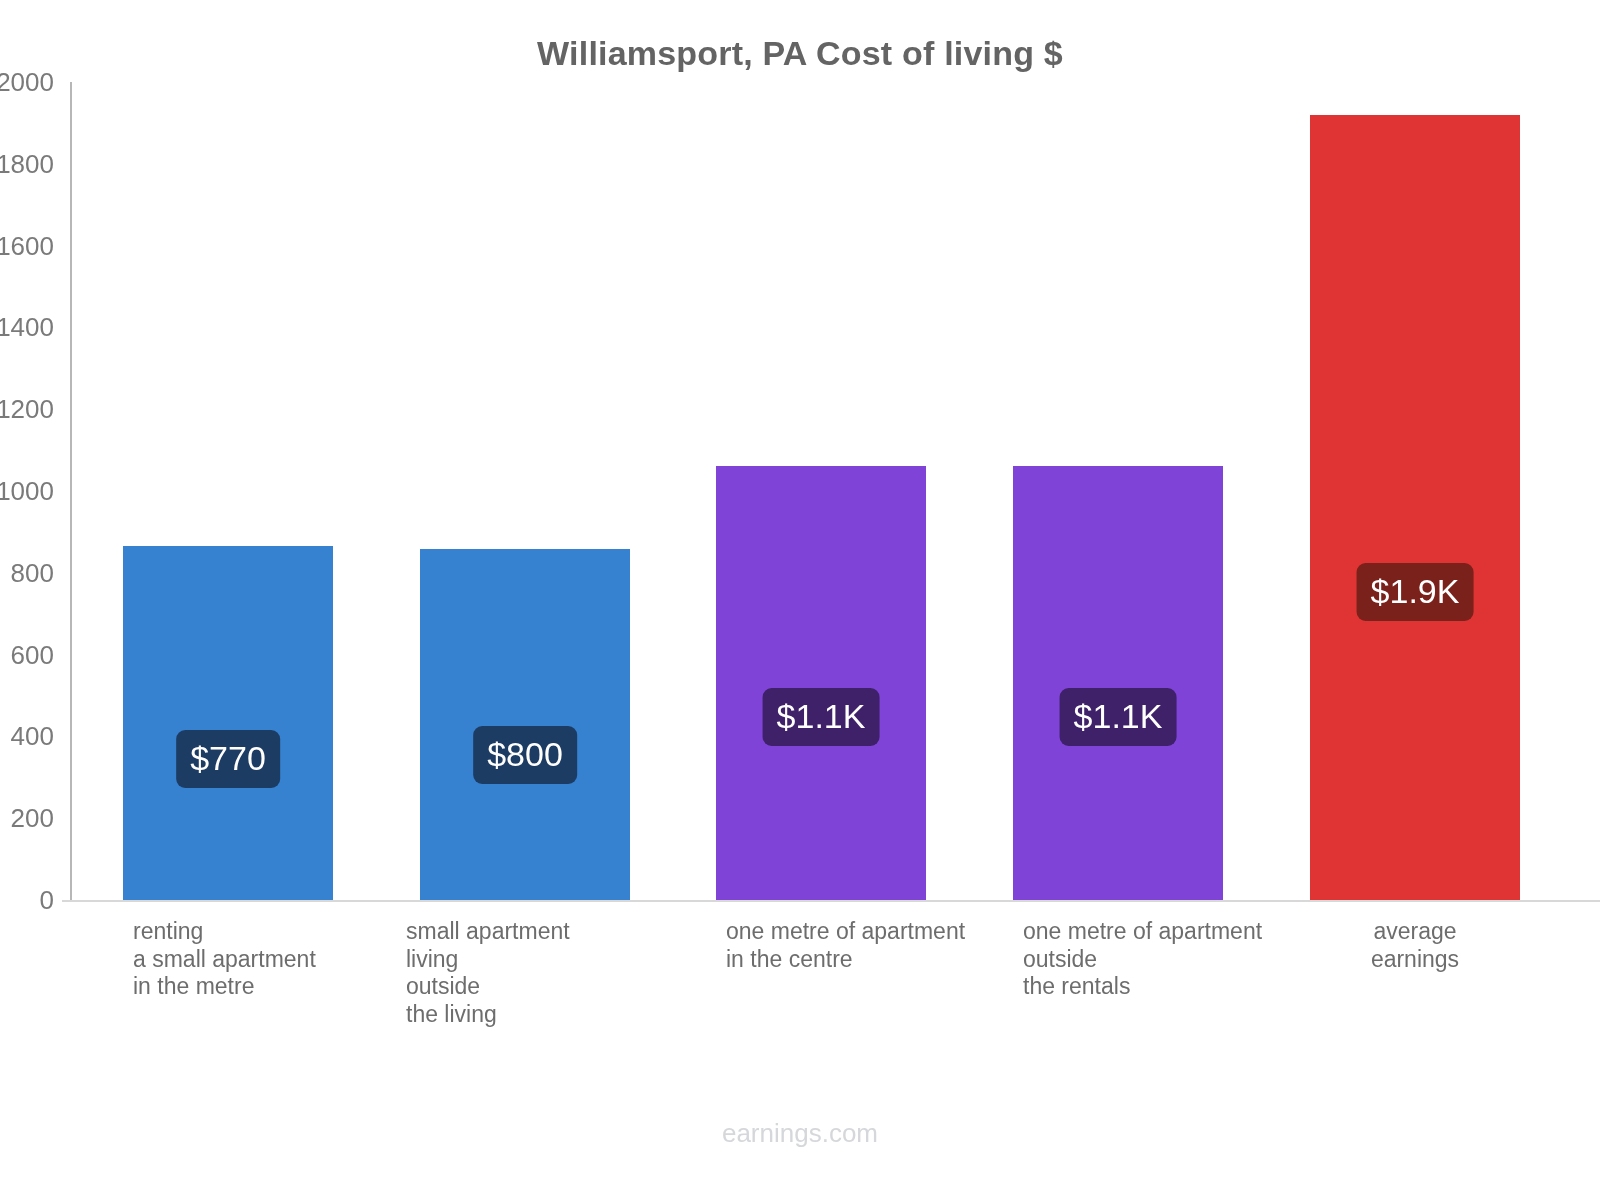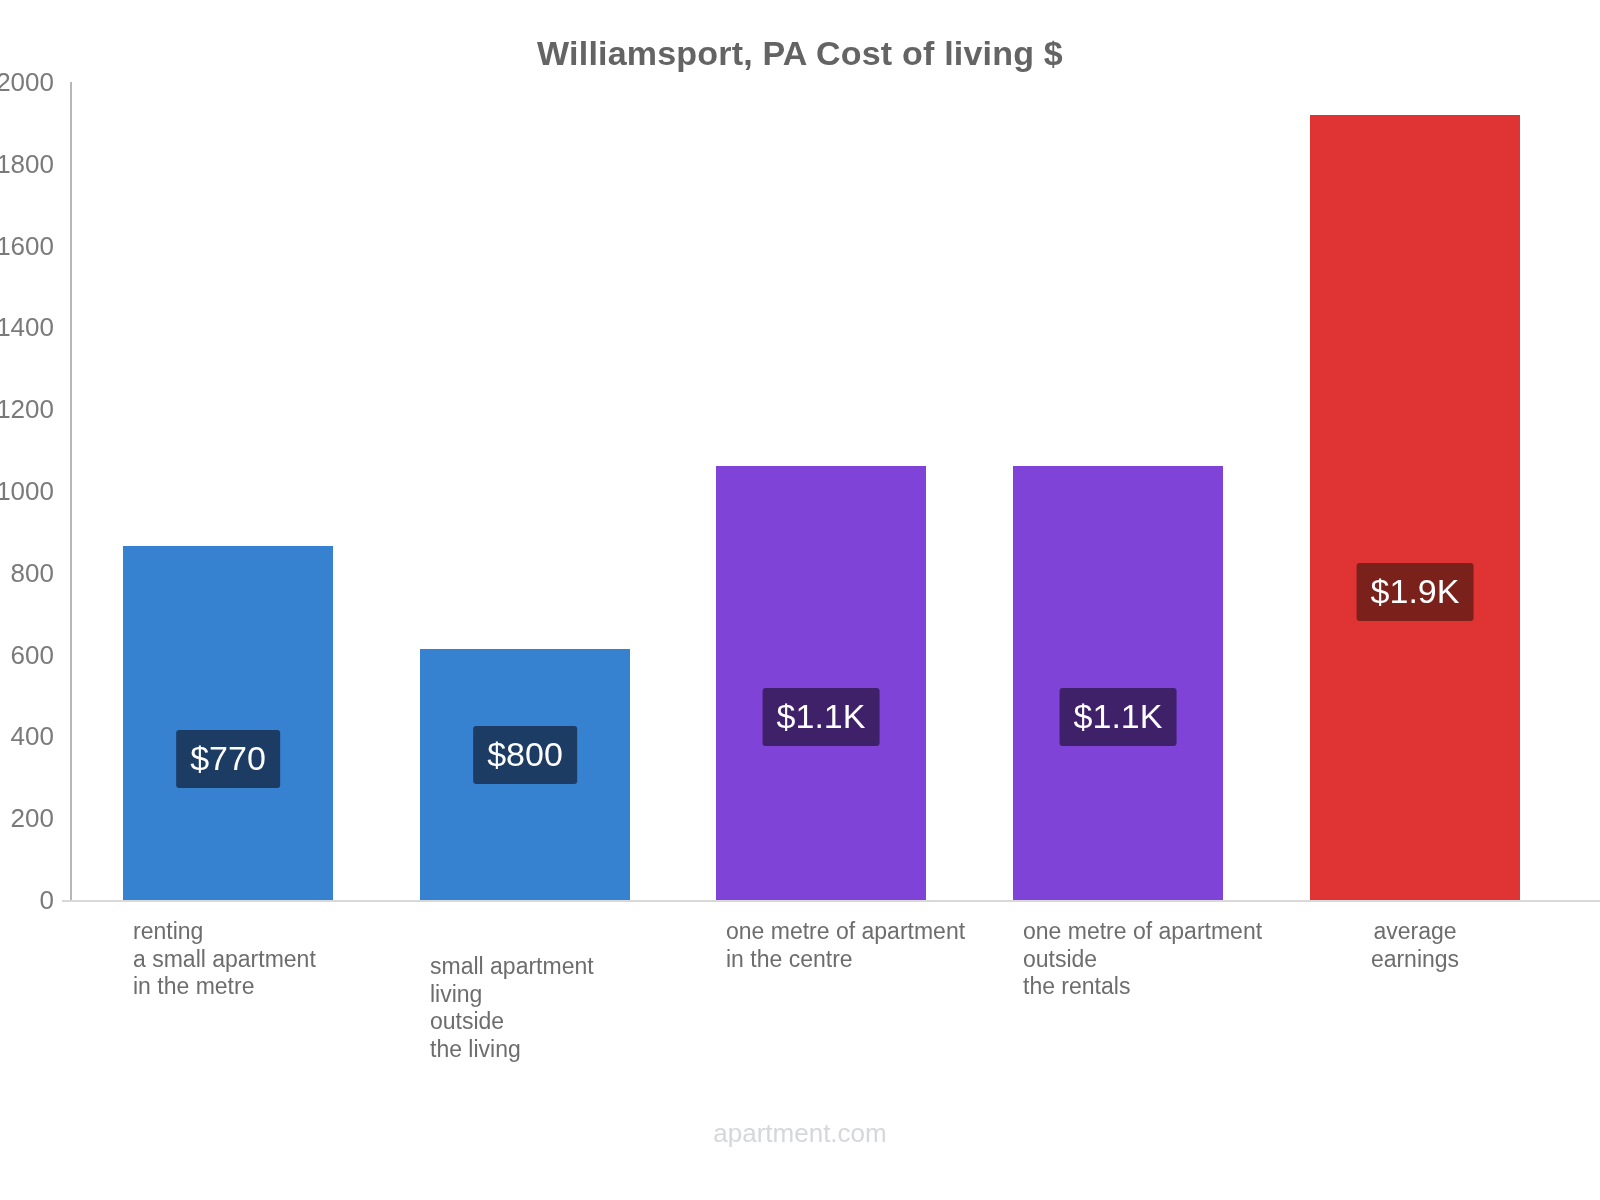--- a/index.html
+++ b/index.html
@@ -74,21 +74,21 @@
 
   
   .bar {
     position: absolute;
     bottom: 0;
   }
   .bar-value-badge {
     position: absolute;
     left: 50%;
     transform: translateX(-50%);
-    border-radius: 3px;
+    border-radius: 9px;
     color: #ffffff;
     font-size: 34px;
     line-height: 1;
     padding: 11px 14px 13px 14px;
     white-space: nowrap;
   }
 
   
   .cat-label {
     position: absolute;
@@ -137,57 +137,57 @@
         <div class="y-tick-label" style="top: 327.2px;">1200</div>
         <div class="y-tick-label" style="top: 245.4px;">1400</div>
         <div class="y-tick-label" style="top: 163.6px;">1600</div>
         <div class="y-tick-label" style="top: 81.8px;">1800</div>
         <div class="y-tick-label" style="top: 0px;">2000</div>
       </div>
     <div id="bars">
         <div class="bar" style="left: 53px; width: 210px; height: 354px; background: rgb(54, 130, 209);">
           <div class="bar-value-badge" style="background: rgb(29, 60, 99); bottom: 111.8px;">$770</div>
         </div>
-        <div class="bar" style="left: 350px; width: 210px; height: 251px; background: rgb(54, 130, 209);">
+        <div class="bar" style="left: 350px; width: 210px; height: 351px; background: rgb(54, 130, 209);">
           <div class="bar-value-badge" style="background: rgb(29, 60, 99); bottom: 116.156px;">$800</div>
         </div>
         <div class="bar" style="left: 646px; width: 210px; height: 433.54px; background: rgb(127, 68, 215);">
           <div class="bar-value-badge" style="background: rgb(63, 33, 105); bottom: 153.907px;">$1.1K</div>
         </div>
         <div class="bar" style="left: 943px; width: 210px; height: 433.54px; background: rgb(127, 68, 215);">
           <div class="bar-value-badge" style="background: rgb(63, 33, 105); bottom: 153.907px;">$1.1K</div>
         </div>
         <div class="bar" style="left: 1240px; width: 210px; height: 785.28px; background: rgb(224, 52, 52);">
           <div class="bar-value-badge" style="background: rgb(122, 33, 27); bottom: 278.774px;">$1.9K</div>
         </div>
       </div>
   </div>
 
   <div id="cat-labels">
       <div class="cat-label" style="left: 133px;">
         <span class="cl-line">renting</span>
         <span class="cl-line">a small apartment</span>
         <span class="cl-line">in the metre</span>
       </div>
-      <div class="cat-label" style="left: 430px; margin-top: 35px;">
+      <div class="cat-label" style="left: 406px;">
         <span class="cl-line">small apartment</span>
         <span class="cl-line">living</span>
         <span class="cl-line">outside</span>
         <span class="cl-line">the living</span>
       </div>
       <div class="cat-label" style="left: 726px;">
         <span class="cl-line">one metre of apartment</span>
         <span class="cl-line">in the centre</span>
       </div>
       <div class="cat-label" style="left: 1023px;">
         <span class="cl-line">one metre of apartment</span>
         <span class="cl-line">outside</span>
         <span class="cl-line">the rentals</span>
       </div>
       <div class="cat-label center" style="left: 1310px; width: 210px;">
         <span class="cl-line">average</span>
         <span class="cl-line">earnings</span>
       </div>
     </div>
 
-  <div class="footer-watermark">apartment.com</div>
+  <div class="footer-watermark">earnings.com</div>
 
 </div>
 
 </body></html>

